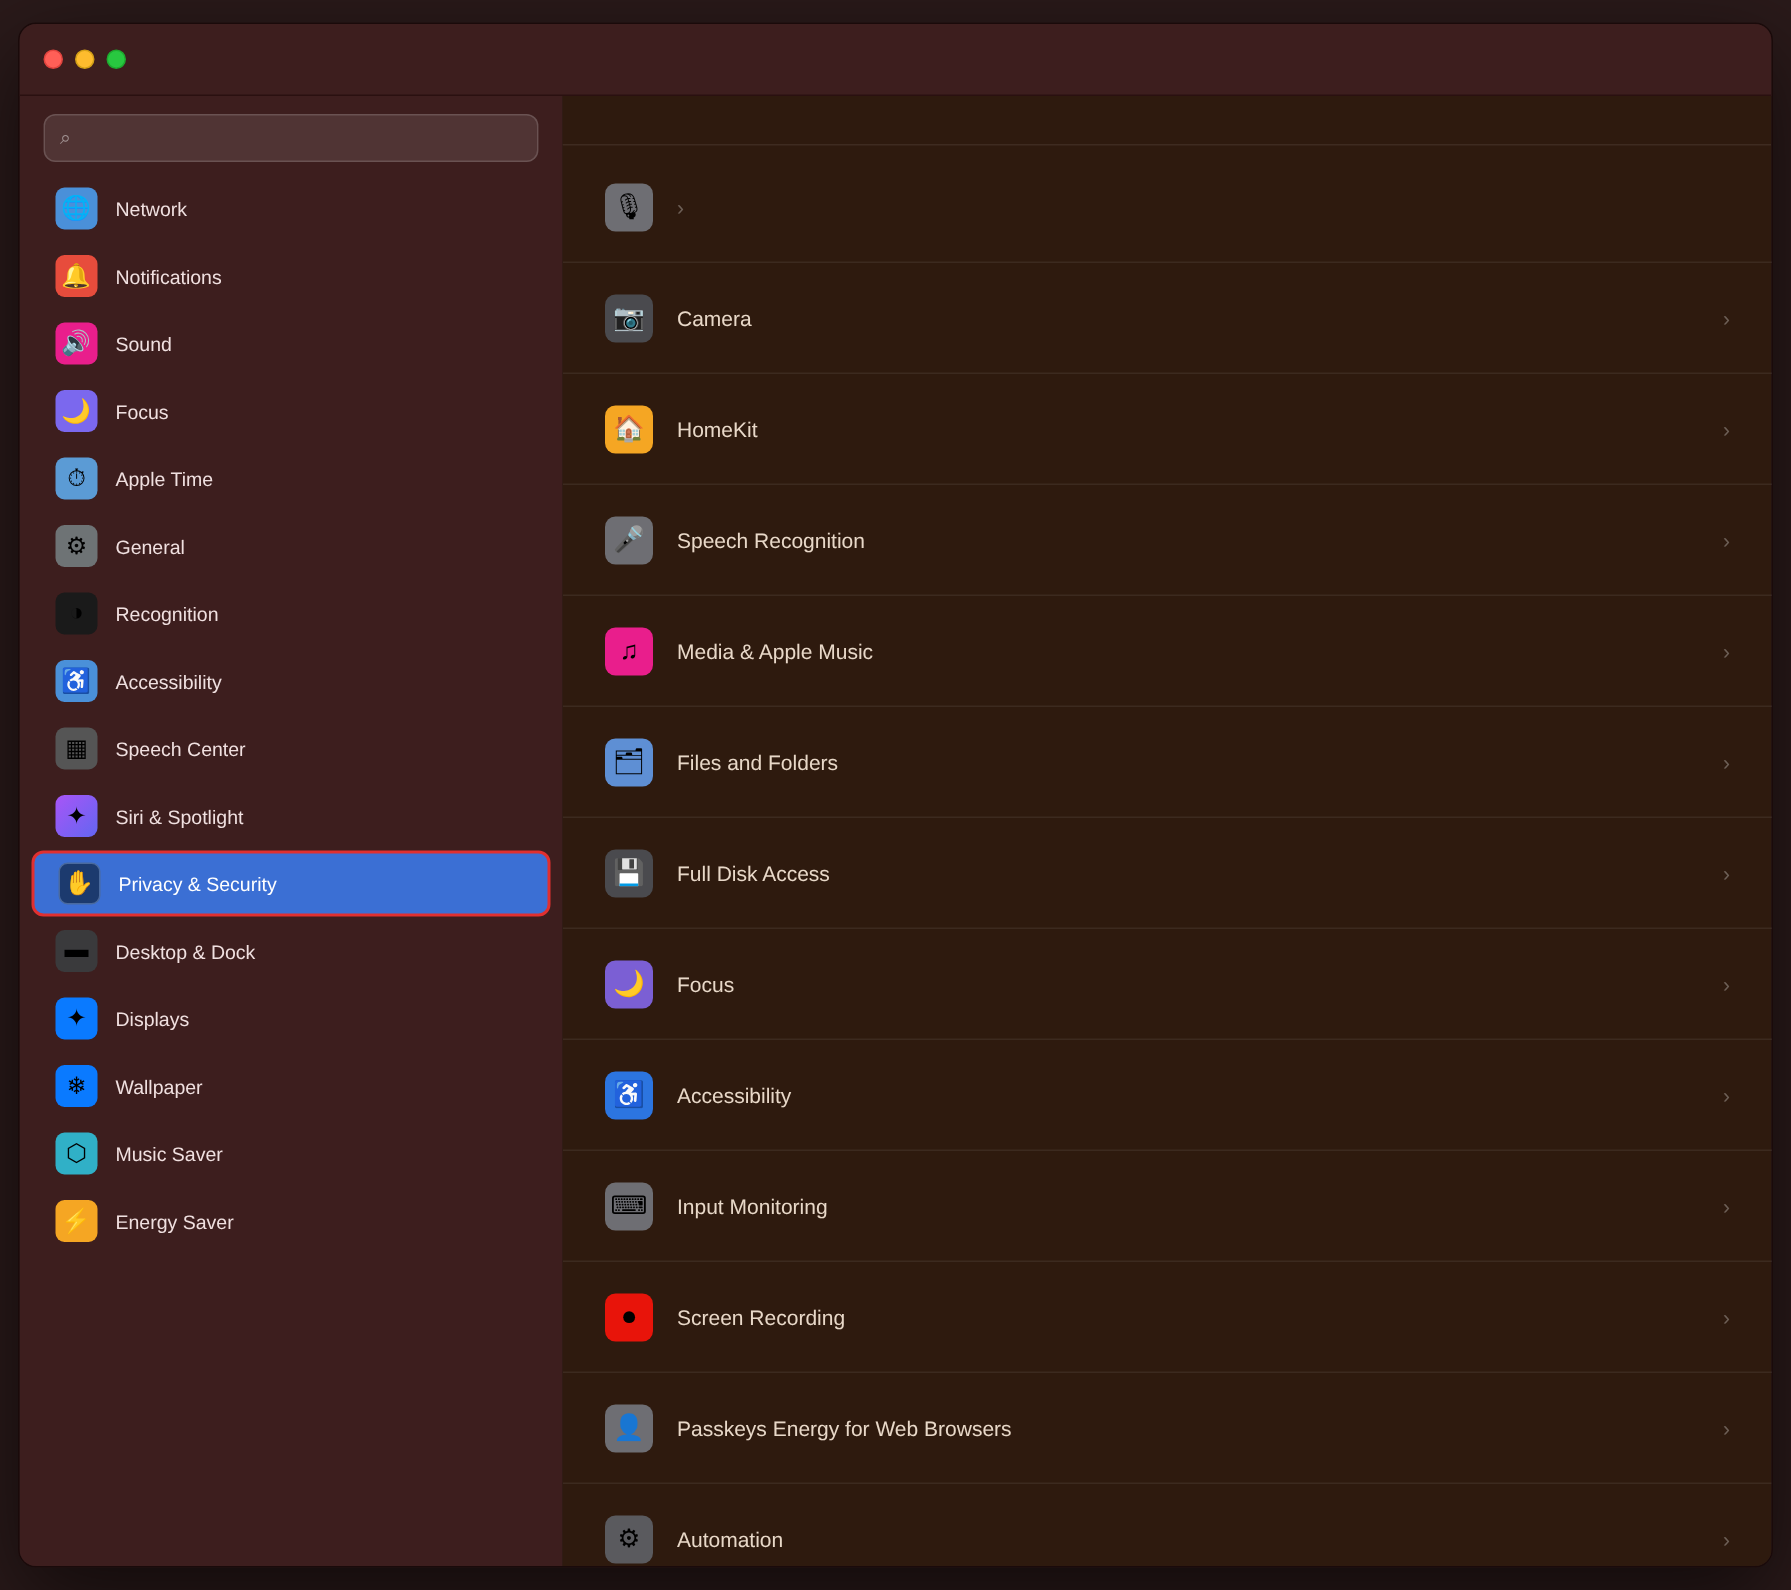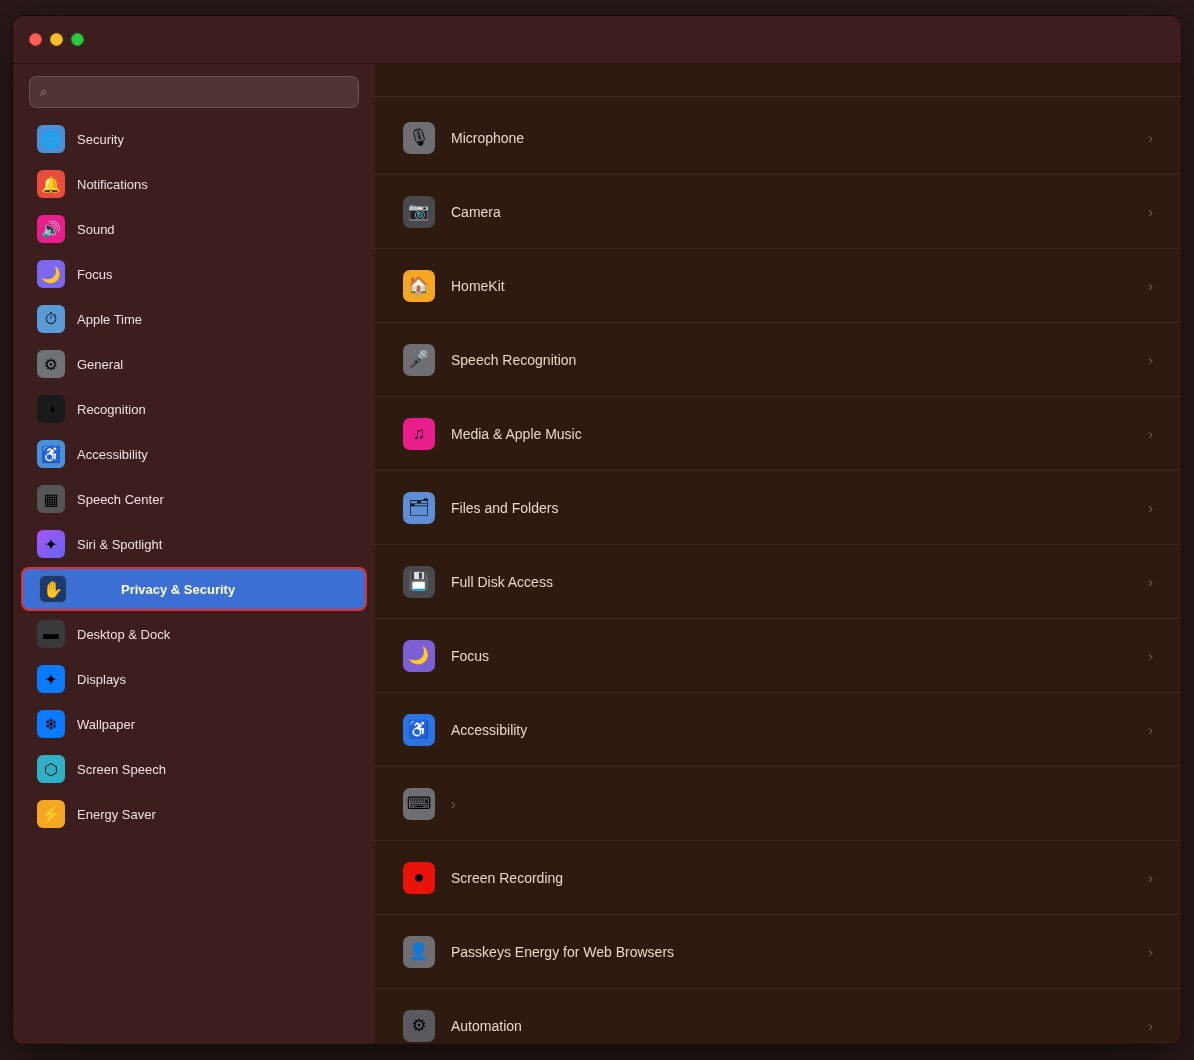--- a/index.html
+++ b/index.html
@@ -128,22 +128,21 @@
     }
 
     .sidebar-item .item-label {
       color: #f0e0e0;
       font-size: 13px;
       font-weight: 400;
     }
 
     .sidebar-item.active .item-label {
       color: #ffffff;
-      font-weight: 700;
-      margin-left: 42px;
+      font-weight: 400;
     }
 
     
     .icon-blue { background: #4a90d9; }
     .icon-red { background: #e74c3c; }
     .icon-pink { background: #e91e8c; }
     .icon-purple { background: #7b68ee; }
     .icon-blue2 { background: #5b9bd5; }
     .icon-gray { background: #6e7375; }
     .icon-black { background: #1a1a1a; }
@@ -255,21 +254,21 @@
       <div class="search-container">
         <div class="search-box">
           <span class="search-icon-svg">⌕</span>
           <span class="search-placeholder"></span>
         </div>
       </div>
 
       <div id="sidebar-items-container">
           <div class="sidebar-item">
             <div class="item-icon icon-blue">🌐</div>
-            <span class="item-label">Security</span>
+            <span class="item-label">Network</span>
           </div>
           <div class="sidebar-item">
             <div class="item-icon icon-red">🔔</div>
             <span class="item-label">Notifications</span>
           </div>
           <div class="sidebar-item">
             <div class="item-icon icon-pink">🔊</div>
             <span class="item-label">Sound</span>
           </div>
           <div class="sidebar-item">
@@ -311,37 +310,36 @@
           <div class="sidebar-item">
             <div class="item-icon icon-azure">✦</div>
             <span class="item-label">Displays</span>
           </div>
           <div class="sidebar-item">
             <div class="item-icon icon-azure">❄</div>
             <span class="item-label">Wallpaper</span>
           </div>
           <div class="sidebar-item">
             <div class="item-icon icon-teal">⬡</div>
-            <span class="item-label">Screen Speech</span>
+            <span class="item-label">Music Saver</span>
           </div>
           <div class="sidebar-item">
             <div class="item-icon icon-yellow">⚡</div>
             <span class="item-label">Energy Saver</span>
           </div>
         </div>
     </div>
 
     <div class="content">
       <div class="content-header">
         <div class="content-title"></div>
       </div>
       <div class="content-list" id="content-items-container">
           <div class="list-item">
             <div class="list-item-icon li-gray">🎙</div>
-            <span class="list-item-label">Microphone</span>
             <span class="list-item-chevron">›</span>
           </div>
           <div class="list-item">
             <div class="list-item-icon li-darkgray">📷</div>
             <span class="list-item-label">Camera</span>
             <span class="list-item-chevron">›</span>
           </div>
           <div class="list-item">
             <div class="list-item-icon li-orange">🏠</div>
             <span class="list-item-label">HomeKit</span>
@@ -372,20 +370,21 @@
             <span class="list-item-label">Focus</span>
             <span class="list-item-chevron">›</span>
           </div>
           <div class="list-item">
             <div class="list-item-icon li-blue2">♿</div>
             <span class="list-item-label">Accessibility</span>
             <span class="list-item-chevron">›</span>
           </div>
           <div class="list-item">
             <div class="list-item-icon li-gray3">⌨</div>
+            <span class="list-item-label">Input Monitoring</span>
             <span class="list-item-chevron">›</span>
           </div>
           <div class="list-item">
             <div class="list-item-icon li-red">⏺</div>
             <span class="list-item-label">Screen Recording</span>
             <span class="list-item-chevron">›</span>
           </div>
           <div class="list-item">
             <div class="list-item-icon li-gray4">👤</div>
             <span class="list-item-label">Passkeys Energy for Web Browsers</span>

